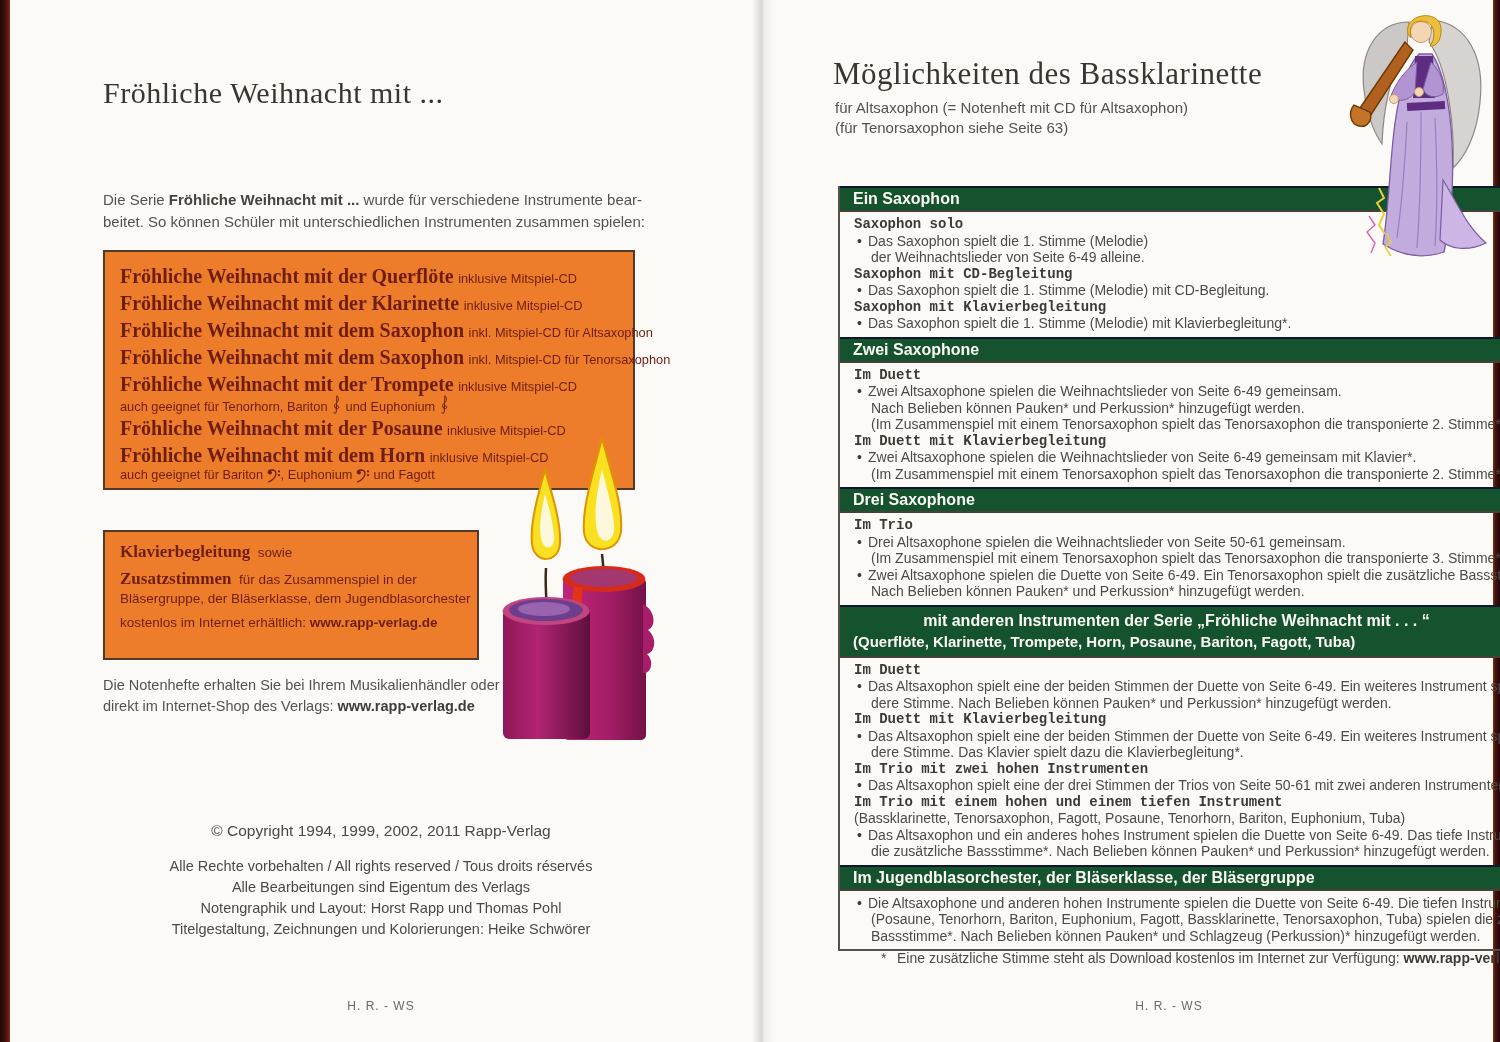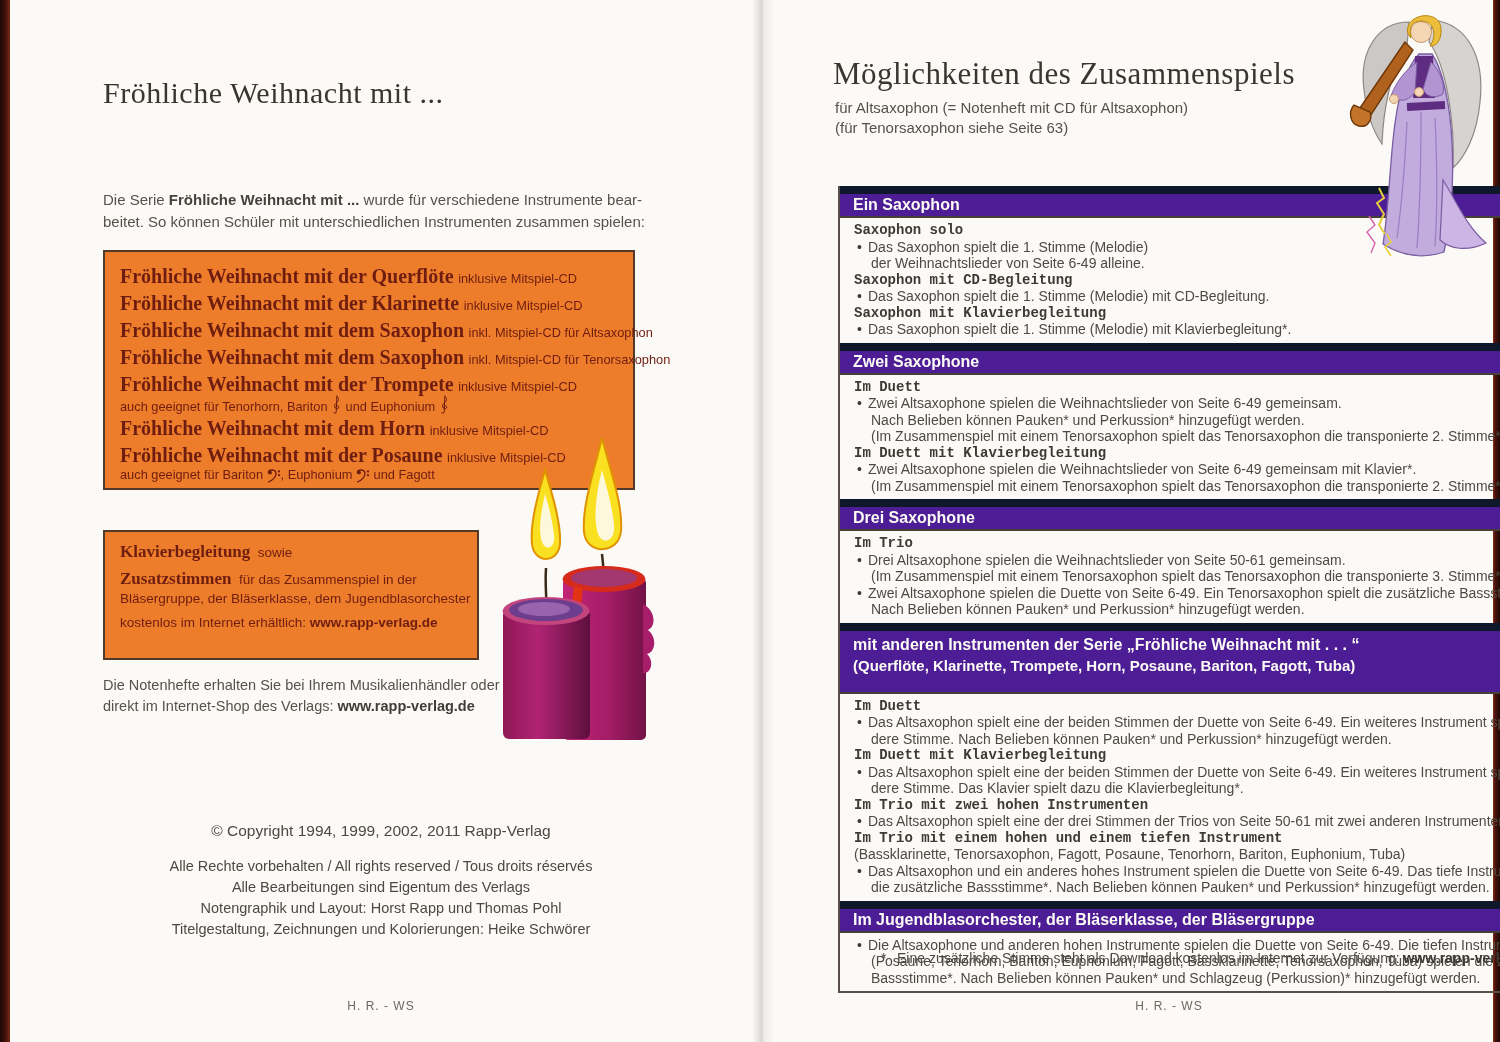--- a/index.html
+++ b/index.html
@@ -41,25 +41,25 @@
   #lp-foot{left:0;top:999px;width:742px;text-align:center;}
   #rp-foot{left:73px;top:999px;width:662px;text-align:center;}
   #candles{position:absolute;left:460px;top:436px;z-index:2;}
 
   
   #rp-title{left:68px;top:56px;font-size:31px;}
   .rp-sub{position:absolute;left:70px;font-size:15px;color:#55524c;white-space:nowrap;}
   #rp-sub1{top:99px;} #rp-sub2{top:119px;}
   #sections{position:absolute;left:73px;top:186px;width:662px;
             border-left:2px solid #57504a;border-bottom:2px solid #57504a;box-sizing:border-box;}
-  .sec-bar{background:#4c1d95;border-top:8px solid #0f172a;border-bottom:2px solid #474039;
+  .sec-bar{background:#14532d;border-top:2px solid #0f172a;border-bottom:2px solid #474039;
            color:#fdfbf5;font-weight:bold;padding-left:13px;}
   .bar-l1{font-size:16px;line-height:22px;white-space:nowrap;}
-  .bar-two .bar-l1{line-height:21px;padding-top:3px;}
-  .bar-l2{font-size:15px;line-height:21px;padding-bottom:16px;white-space:nowrap;}
+  .bar-two .bar-l1{line-height:21px;padding-top:3px;text-align:center;}
+  .bar-l2{font-size:15px;line-height:21px;padding-bottom:4px;white-space:nowrap;}
   .sec-body{padding:4px 0 5px 14px;}
   .ln{white-space:nowrap;font-size:14px;line-height:16.5px;color:#4d4a44;}
   .ln-h{font-weight:bold;color:#3d3a34;font-family:Liberation Mono, monospace;}
   .ln-c{padding-left:17px;}
   .blt{display:inline-block;width:11px;margin-left:3px;color:#3d3a34;}
   #footnote{position:absolute;left:116px;top:950px;font-size:14px;color:#4d4a44;white-space:nowrap;}
   #footnote b{color:#3d3a34;}
   #footnote .star{display:inline-block;width:16px;}
   #angel{position:absolute;right:3px;top:2px;z-index:3;}
 </style>
@@ -80,22 +80,22 @@
         <div class="series-item"><span class="s-title">Fröhliche Weihnacht mit der Querflöte</span> <span class="s-suffix">inklusive Mitspiel-CD</span></div>
         <div class="series-item"><span class="s-title">Fröhliche Weihnacht mit der Klarinette</span> <span class="s-suffix">inklusive Mitspiel-CD</span></div>
         <div class="series-item"><span class="s-title">Fröhliche Weihnacht mit dem Saxophon</span> <span class="s-suffix">inkl. Mitspiel-CD für Altsaxophon</span></div>
         <div class="series-item"><span class="s-title">Fröhliche Weihnacht mit dem Saxophon</span> <span class="s-suffix">inkl. Mitspiel-CD für Tenorsaxophon</span></div>
         <div class="series-item"><span class="s-title">Fröhliche Weihnacht mit der Trompete</span> <span class="s-suffix">inklusive Mitspiel-CD</span></div>
         <div class="series-note">auch geeignet für Tenorhorn, Bariton <svg width="11" height="20" viewBox="0 0 12 22">
             <path d="M6.4 1.2 C9 3.6 8.8 6.4 6 8.6 C3.4 10.6 3 13.4 5.3 14.7 C7.6 16 9.5 13.6 7.9 12.2 C6.3 10.9 4.5 12.7 5.6 14.2 M6.4 1.2 L5.7 18.6 C5.6 20.4 3.5 20.8 2.9 19.4" stroke="#6e1d10" stroke-width="1.1" fill="none" stroke-linecap="round"></path>
           </svg> und Euphonium <svg width="11" height="20" viewBox="0 0 12 22">
             <path d="M6.4 1.2 C9 3.6 8.8 6.4 6 8.6 C3.4 10.6 3 13.4 5.3 14.7 C7.6 16 9.5 13.6 7.9 12.2 C6.3 10.9 4.5 12.7 5.6 14.2 M6.4 1.2 L5.7 18.6 C5.6 20.4 3.5 20.8 2.9 19.4" stroke="#6e1d10" stroke-width="1.1" fill="none" stroke-linecap="round"></path>
           </svg></div>
+        <div class="series-item"><span class="s-title">Fröhliche Weihnacht mit der Posaune</span> <span class="s-suffix">inklusive Mitspiel-CD</span></div>
         <div class="series-item"><span class="s-title">Fröhliche Weihnacht mit dem Horn</span> <span class="s-suffix">inklusive Mitspiel-CD</span></div>
-        <div class="series-item"><span class="s-title">Fröhliche Weihnacht mit der Posaune</span> <span class="s-suffix">inklusive Mitspiel-CD</span></div>
         <div class="series-note">auch geeignet für Bariton <svg width="14" height="15" viewBox="0 0 14 15">
             <circle cx="3" cy="4.6" r="1.9" fill="#6e1d10"></circle>
             <path d="M1.3 4.8 C1.3 1.2 9 .8 9 5.2 C9 9 4.8 12.4 1.5 14" stroke="#6e1d10" stroke-width="1.3" fill="none" stroke-linecap="round"></path>
             <circle cx="12" cy="3.4" r="1.1" fill="#6e1d10"></circle>
             <circle cx="12" cy="7.2" r="1.1" fill="#6e1d10"></circle>
           </svg>, Euphonium <svg width="14" height="15" viewBox="0 0 14 15">
             <circle cx="3" cy="4.6" r="1.9" fill="#6e1d10"></circle>
             <path d="M1.3 4.8 C1.3 1.2 9 .8 9 5.2 C9 9 4.8 12.4 1.5 14" stroke="#6e1d10" stroke-width="1.3" fill="none" stroke-linecap="round"></path>
             <circle cx="12" cy="3.4" r="1.1" fill="#6e1d10"></circle>
             <circle cx="12" cy="7.2" r="1.1" fill="#6e1d10"></circle>
@@ -154,21 +154,21 @@
     <div id="credits">
         <div>Alle Rechte vorbehalten / All rights reserved / Tous droits réservés</div>
         <div>Alle Bearbeitungen sind Eigentum des Verlags</div>
         <div>Notengraphik und Layout: Horst Rapp und Thomas Pohl</div>
         <div>Titelgestaltung, Zeichnungen und Kolorierungen: Heike Schwörer</div>
       </div>
     <div class="pfoot" id="lp-foot">H. R. - WS</div>
   </div>
 
   <div class="page" id="page-right">
-    <h1 class="big-title" id="rp-title">Möglichkeiten des Zusammenspiels</h1>
+    <h1 class="big-title" id="rp-title">Möglichkeiten des Bassklarinette</h1>
     <div class="rp-sub" id="rp-sub1">für Altsaxophon (= Notenheft mit CD für Altsaxophon)</div>
     <div class="rp-sub" id="rp-sub2">(für Tenorsaxophon siehe Seite 63)</div>
 
     <div id="sections">
         <div class="sec-bar">
           <div class="bar-l1">Ein Saxophon</div>
         </div>
         <div class="sec-body">
           <div class="ln ln-h">Saxophon solo</div>
           <div class="ln ln-b"><span class="blt">•</span>Das Saxophon spielt die 1. Stimme (Melodie)</div>

